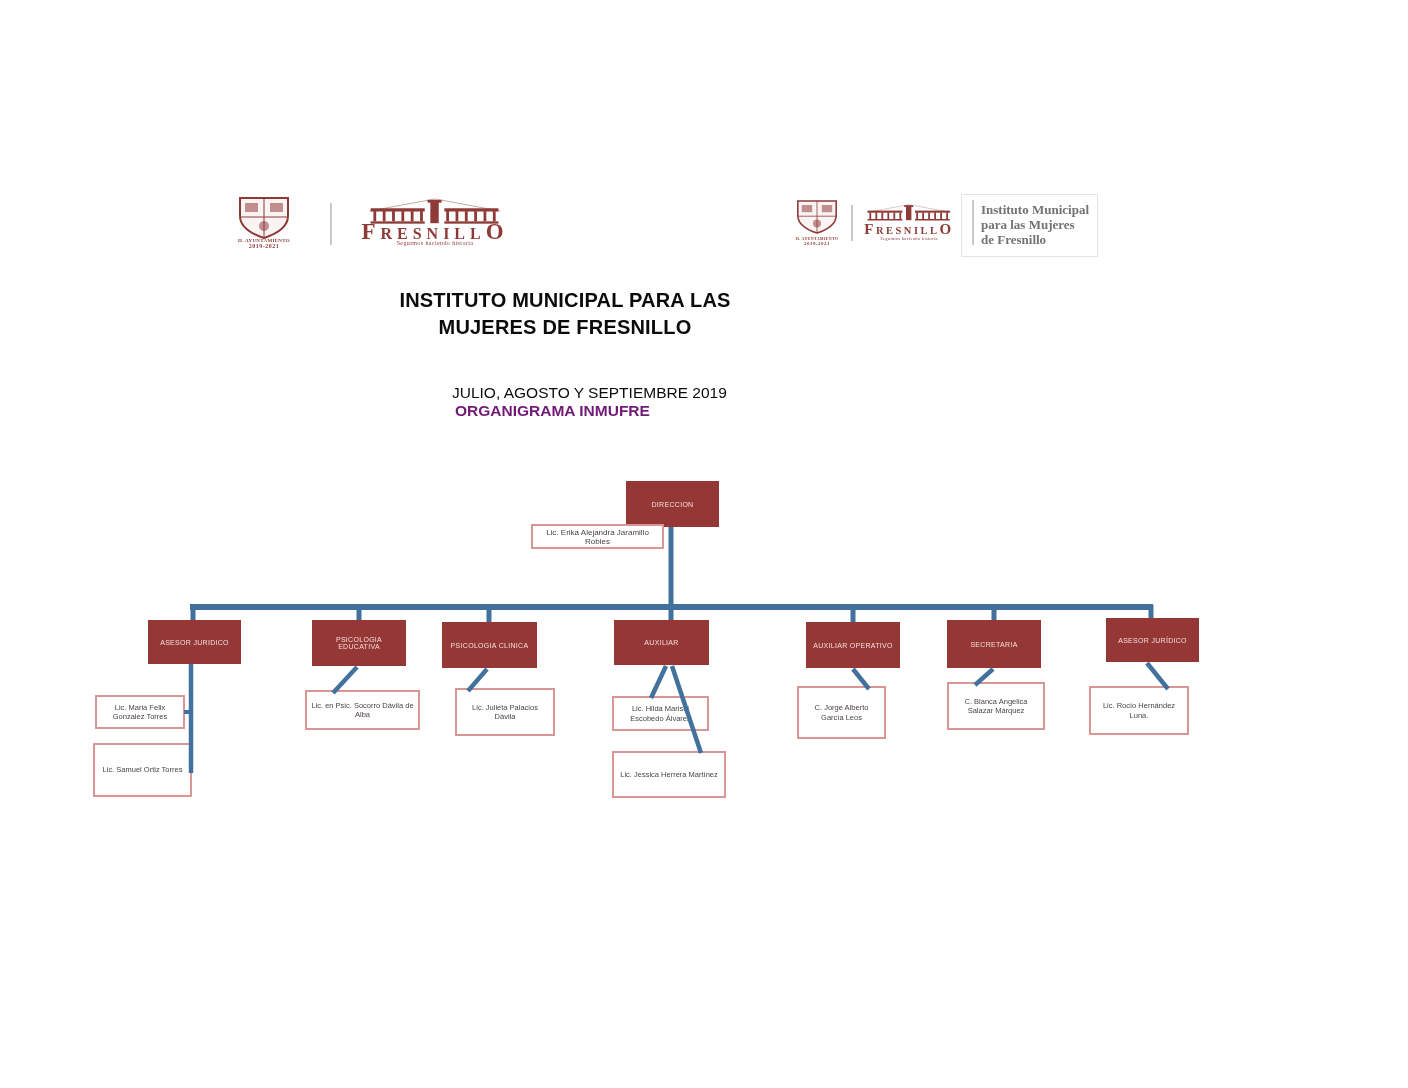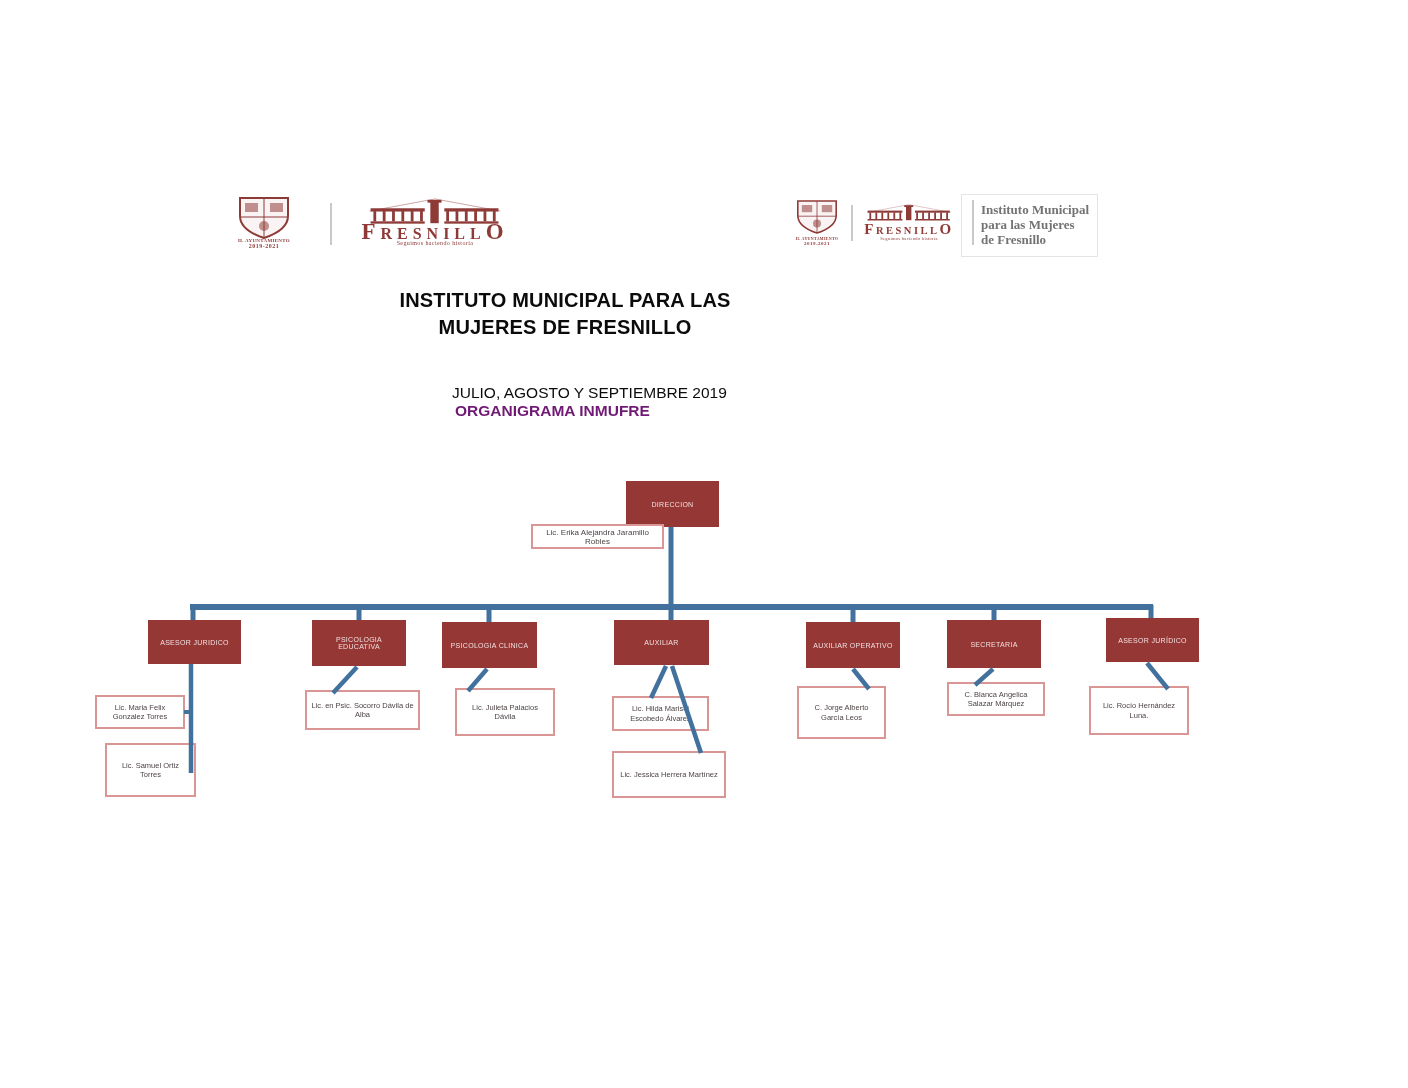--- a/index.html
+++ b/index.html
@@ -148,27 +148,27 @@
 
   <div class="dept" style="left:148px;top:620px;width:93px;height:44px;">ASESOR JURIDICO</div>
   <div class="dept" style="left:312px;top:620px;width:94px;height:46px;">PSICOLOGIA EDUCATIVA</div>
   <div class="dept" style="left:442px;top:622px;width:95px;height:46px;">PSICOLOGIA CLINICA</div>
   <div class="dept" style="left:614px;top:620px;width:95px;height:45px;">AUXILIAR</div>
   <div class="dept" style="left:806px;top:622px;width:94px;height:46px;">AUXILIAR OPERATIVO</div>
   <div class="dept" style="left:947px;top:620px;width:94px;height:48px;">SECRETARIA</div>
   <div class="dept" style="left:1106px;top:618px;width:93px;height:44px;">ASESOR JURÍDICO</div>
 
   <div class="person" style="left:95px;top:695px;width:90px;height:34px;">Lic. Maria Felix Gonzalez Torres</div>
-  <div class="person" style="left:105px;top:743px;width:91px;height:54px;">Lic. Samuel Ortiz Torres</div>
+  <div class="person" style="left:93px;top:743px;width:99px;height:54px;">Lic. Samuel Ortiz Torres</div>
   <div class="person" style="left:305px;top:690px;width:115px;height:40px;">Lic. en Psic. Socorro Dávila de Alba</div>
   <div class="person" style="left:455px;top:688px;width:100px;height:48px;">Lic. Julieta Palacios Dávila</div>
   <div class="person" style="left:612px;top:696px;width:97px;height:35px;">Lic. Hilda Marisol Escobedo Álvarez</div>
   <div class="person" style="left:612px;top:751px;width:114px;height:47px;">Lic. Jessica Herrera Martínez</div>
   <div class="person" style="left:797px;top:686px;width:89px;height:53px;">C. Jorge Alberto García Leos</div>
-  <div class="person" style="left:947px;top:682px;width:98px;height:34px;">C. Blanca Angelica Salazar Márquez</div>
+  <div class="person" style="left:947px;top:682px;width:98px;height:48px;">C. Blanca Angelica Salazar Márquez</div>
   <div class="person" style="left:1089px;top:686px;width:100px;height:49px;">Lic. Rocío Hernández Luna.</div>
 
   <svg class="connectors" width="1408" height="1088" viewBox="0 0 1408 1088">
     <g stroke="#41719C" fill="none">
 
       <line x1="671" y1="527" x2="671" y2="605" stroke-width="5"></line>
 
       <line x1="190" y1="607" x2="1153" y2="607" stroke-width="6"></line>
 
       <line x1="193" y1="605" x2="193" y2="620" stroke-width="5"></line>

